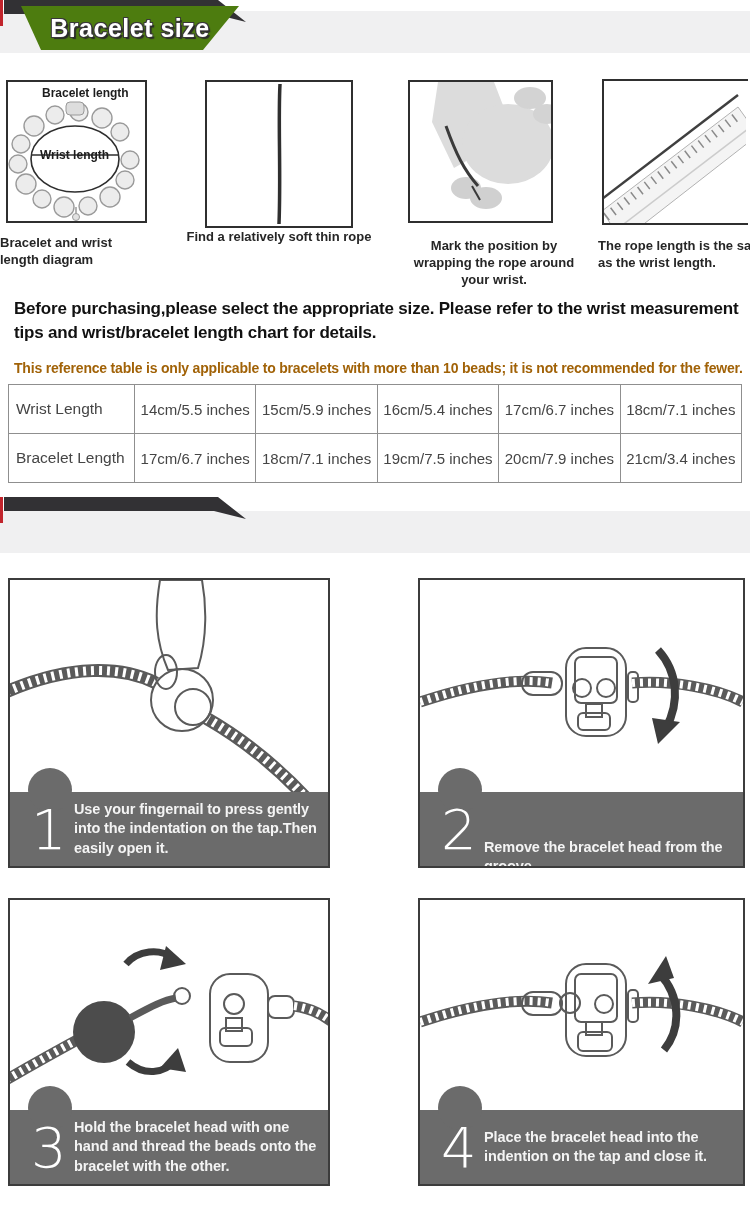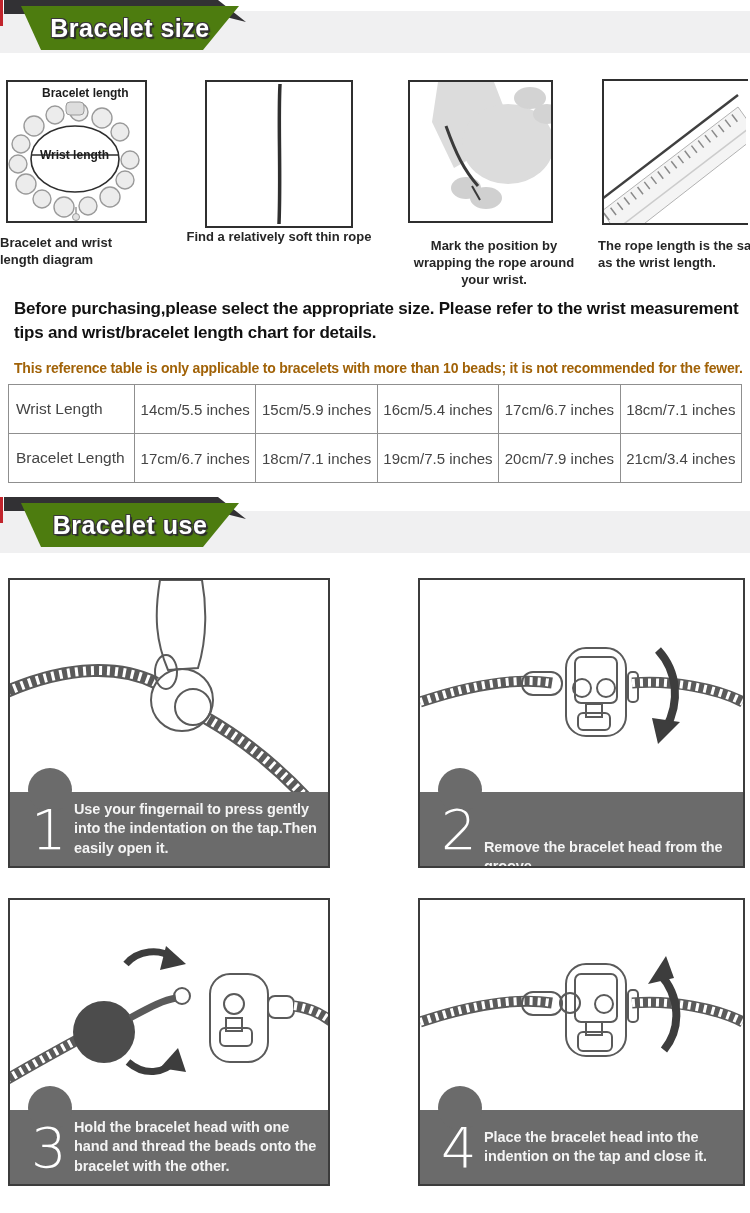--- a/index.html
+++ b/index.html
@@ -160,23 +160,20 @@
         <td>21cm/3.4 inches</td>
       </tr>
     </tbody>
   </table>
 
   <div class="banner-area" style="top:497px">
     <div class="banner-strip" style="top:14px"></div>
     <div class="banner-shape">
       <div class="b-red"></div>
       <div class="b-back"></div>
-      <div class="b-front">
-        <span>Bracelet use</span>
-      </div>
     </div>
   </div>
 
   <div class="panel p1">
     <svg width="318" height="216" viewBox="0 0 318 216">
       <path d="M-4 112 C 60 84 112 86 146 103" fill="none" stroke="#5a5a5a" stroke-width="13"></path>
       <path d="M-4 112 C 60 84 112 86 146 103" fill="none" stroke="#ffffff" stroke-width="9" stroke-dasharray="3 5"></path>
       <path d="M196 138 C 238 162 272 192 298 220" fill="none" stroke="#5a5a5a" stroke-width="13"></path>
       <path d="M196 138 C 238 162 272 192 298 220" fill="none" stroke="#ffffff" stroke-width="9" stroke-dasharray="3 5"></path>
       <path d="M150 0 C 144 36 146 62 158 90 L 188 88 C 198 56 196 22 192 0 Z" fill="#ffffff" class="stroke"></path>

